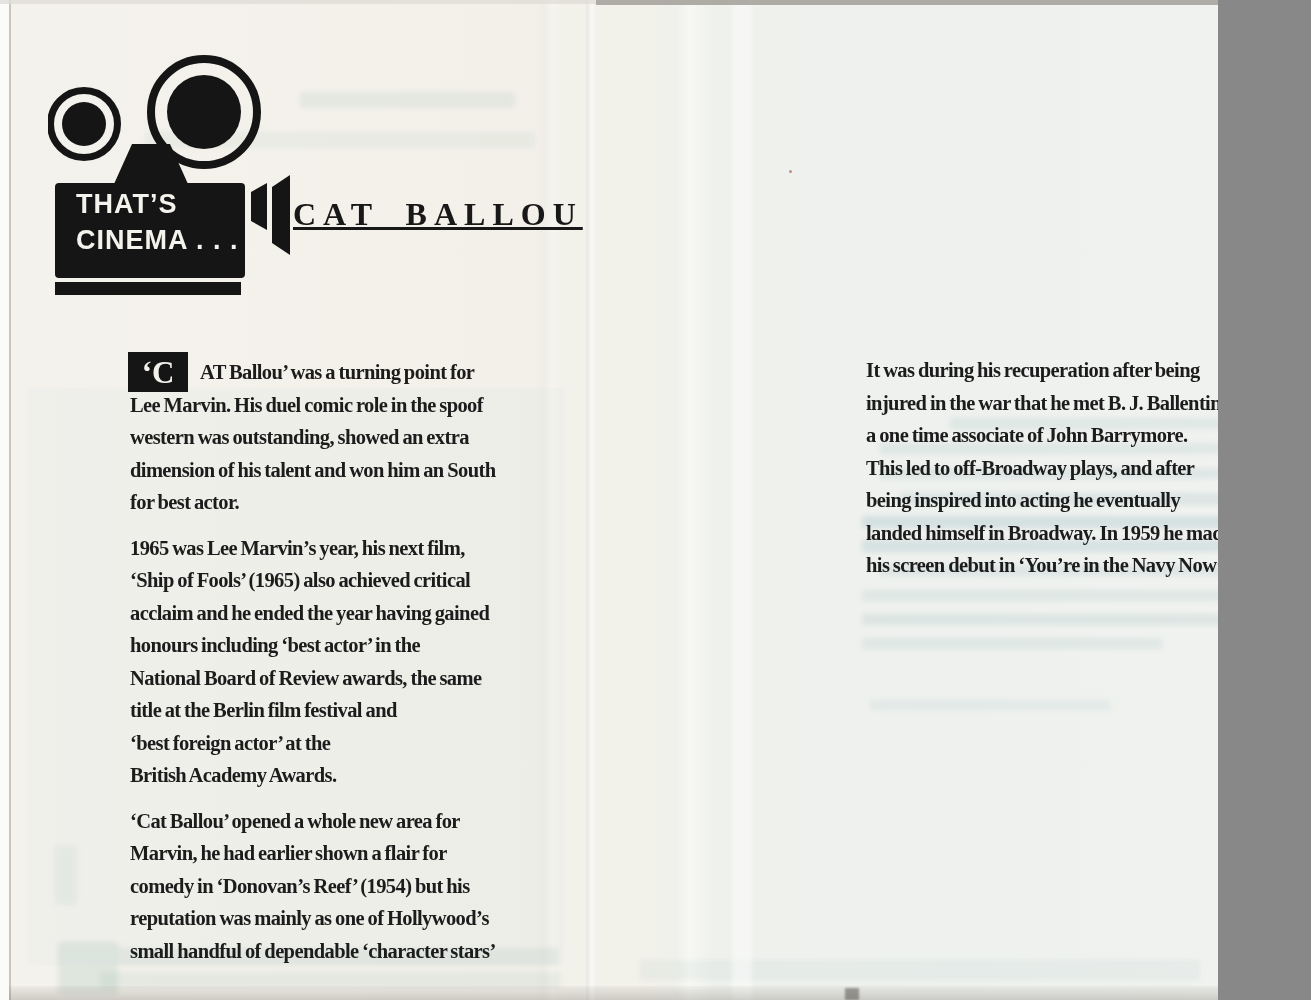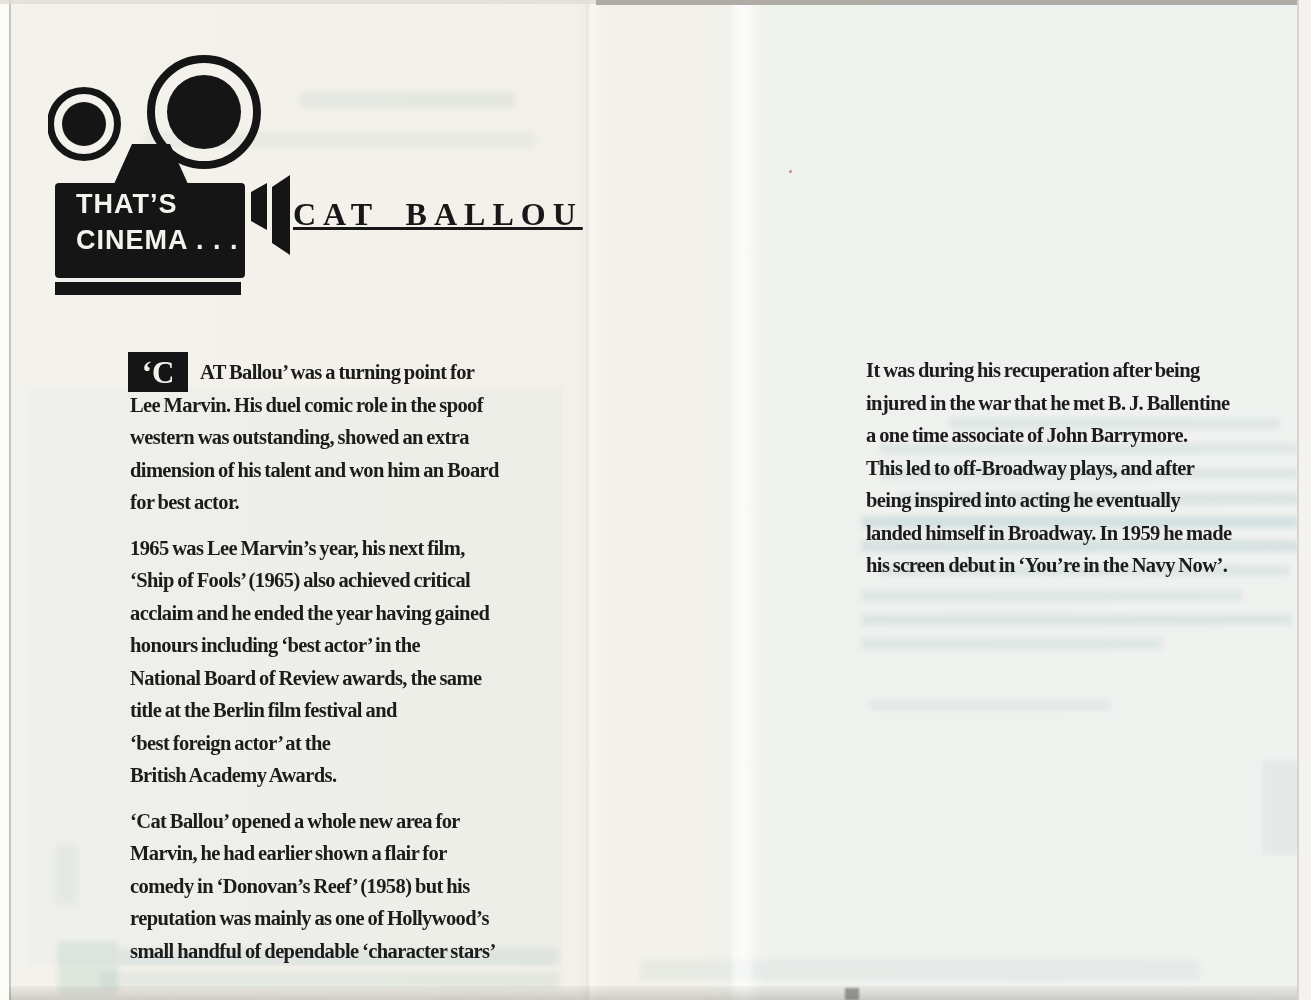--- a/index.html
+++ b/index.html
@@ -1,17 +1,17 @@
 <!DOCTYPE html>
 <html><head>
 <meta charset="utf-8">
 <style>
   html,body{margin:0;padding:0;background:#888;}
   .scan{
-    position:relative;width:1311px;height:1000px;overflow:hidden;
+    position:relative;width:1218px;height:1000px;overflow:hidden;
     font-family:"Liberation Serif", serif;
     background:#f2f0ea;
   }
   
   .page-bg{
     position:absolute;inset:0;
     background:linear-gradient(90deg,
       #f4f2ec 0%, #f3f1ea 30%, #f2f0e9 44.0%,
       #efede6 44.6%, #f6f4ee 45.4%, #f2f1ea 46.2%,
       #f2f1ea 53.5%, #f0f1ec 55.6%, #f7f8f4 56.6%,
@@ -136,33 +136,33 @@
   </svg>
 
   <div class="title">CAT BALLOU</div>
 
   <div class="dropcap">‘C</div>
 
   <div class="col col-left">
     <p class="para para-dropcap">AT Ballou’ was a turning point for
 Lee Marvin. His duel comic role in the spoof
 western was outstanding, showed an extra
-dimension of his talent and won him an Board
+dimension of his talent and won him an South
 for best actor.</p>
     <p class="para">1965 was Lee Marvin’s year, his next film,
 ‘Ship of Fools’ (1965) also achieved critical
 acclaim and he ended the year having gained
 honours including ‘best actor’ in the
 National Board of Review awards, the same
 title at the Berlin film festival and
 ‘best foreign actor’ at the
 British Academy Awards.</p>
     <p class="para">‘Cat Ballou’ opened a whole new area for
 Marvin, he had earlier shown a flair for
-comedy in ‘Donovan’s Reef’ (1958) but his
+comedy in ‘Donovan’s Reef’ (1954) but his
 reputation was mainly as one of Hollywood’s
 small handful of dependable ‘character stars’</p>
   </div>
 
   <div class="col col-right">
     <p class="para">It was during his recuperation after being
 injured in the war that he met B. J. Ballentine
 a one time associate of John Barrymore.
 This led to off-Broadway plays, and after
 being inspired into acting he eventually

